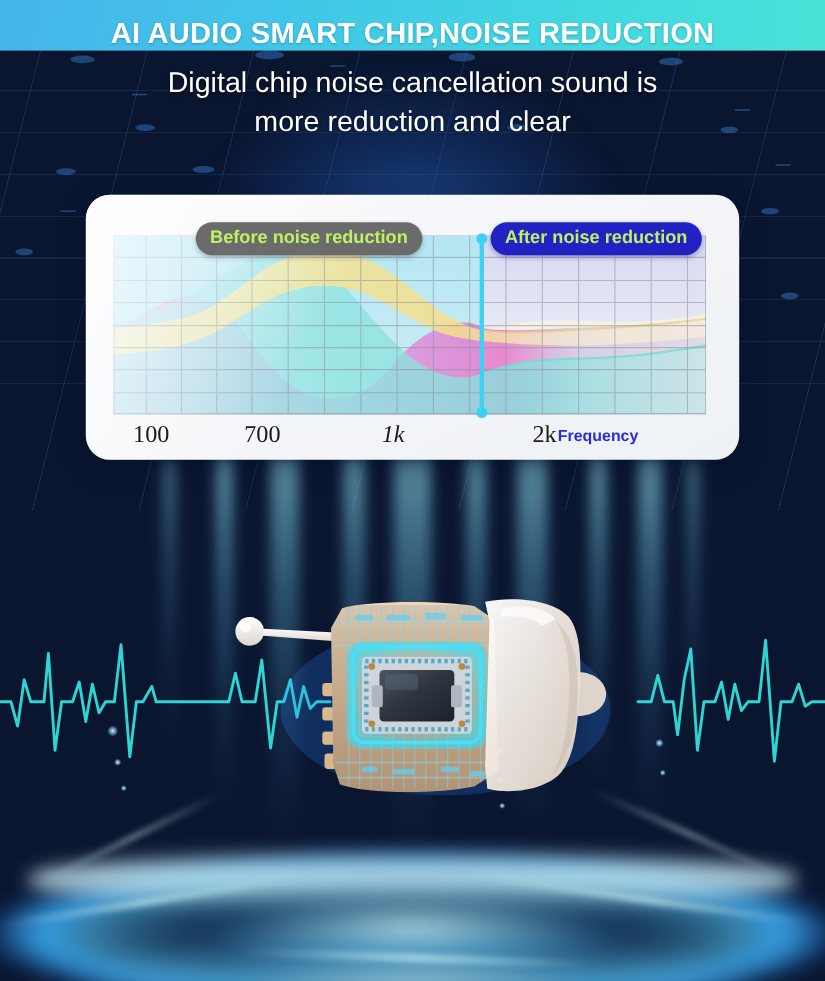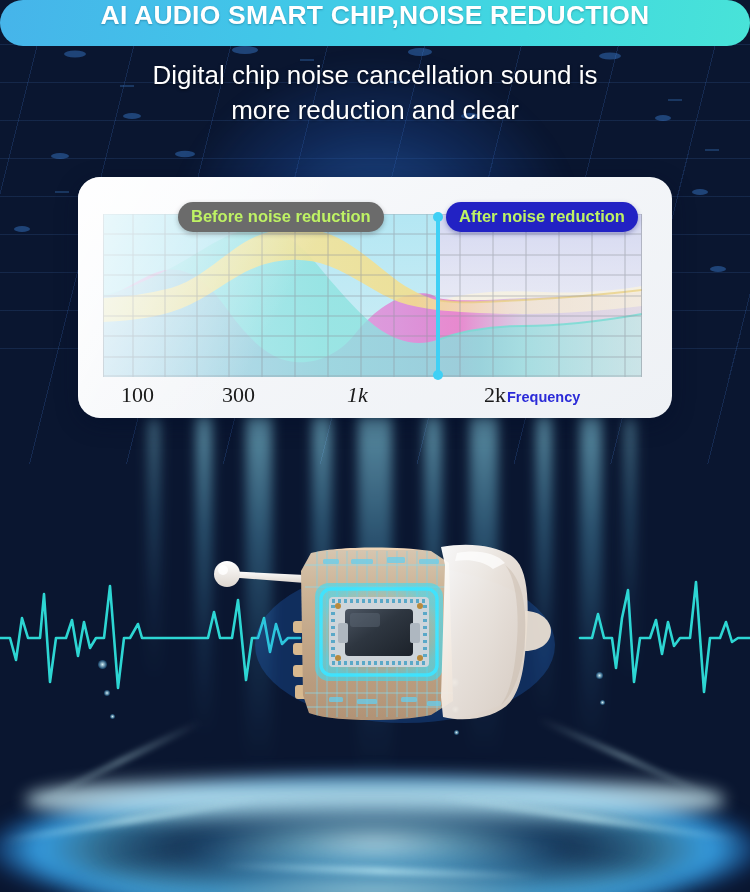--- a/index.html
+++ b/index.html
@@ -14,21 +14,21 @@
     background: #0a1630;
     overflow: hidden;
   }
 
   
   #header-banner {
     position: absolute; left: 0; top: 0;
     width: 750px; height: 46px;
     background: linear-gradient(100deg, #46b4ea 0%, #41c6e8 35%, #41d8e0 70%, #48e3d8 100%);
     z-index: 40;
-    display: flex; align-items: flex-start; justify-content: center; border-radius: 23px;
+    display: flex; align-items: flex-end; justify-content: center;
   }
   #header-title {
     color: #ffffff;
     font-size: 26.5px;
     font-weight: bold;
     letter-spacing: 0.2px;
     white-space: nowrap;
     text-shadow: 0 1px 2px rgba(0,60,90,0.35);
   }
   #bg-gradient {
@@ -428,21 +428,21 @@
 
     <div id="divider-line"></div>
     <div class="divider-dot" id="divider-dot-top"></div>
     <div class="divider-dot" id="divider-dot-bottom"></div>
 
     <div class="badge" id="badge-before">Before noise reduction</div>
     <div class="badge" id="badge-after">After noise reduction</div>
 
     <div id="x-axis">
       <span class="tick-label" style="left:18px;">100</span>
-      <span class="tick-label" style="left:119px;">300</span>
+      <span class="tick-label" style="left:119px;">700</span>
       <span class="tick-label" style="left:244px;font-style:italic;">1k</span>
       <span class="tick-label" style="left:381px;">2k</span>
       <span id="axis-series-label">Frequency</span>
       <span id="axis-unit-label">(HZ)</span>
     </div>
 
     <div id="chart-card-sheen"></div>
   </div>
 
   <svg id="device" viewBox="0 0 400 215">

